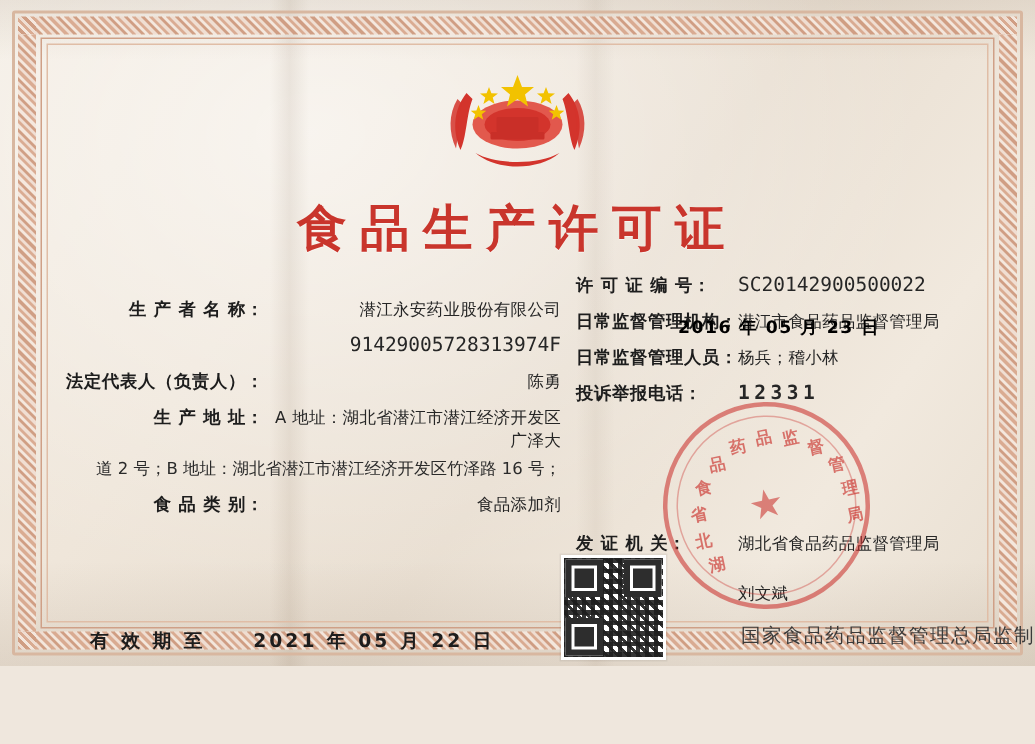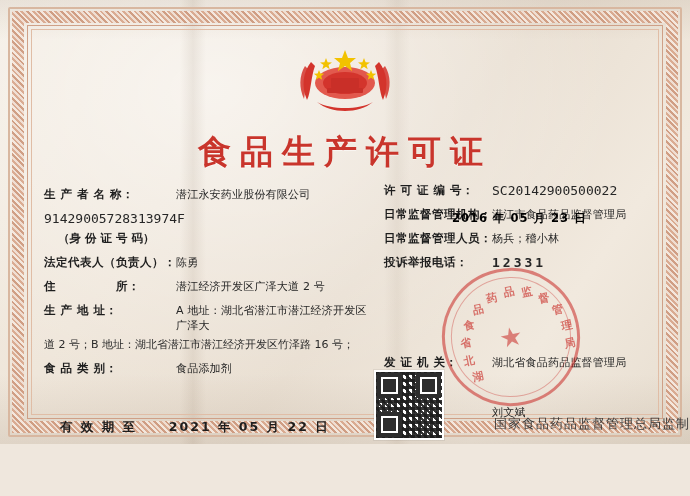--- a/index.html
+++ b/index.html
@@ -106,22 +106,23 @@
     top: 183px;
     width: 602px;
     height: 270px;
     font-size: 11px;
     color: #2a2a2a;
   }
 
   .col-left {
     position: absolute;
     left: 0;
-    top: 4px;
+    top: 16px;
     width: 330px;
+    text-align: right;
   }
   .col-right {
     position: absolute;
     left: 340px;
     top: 0;
     width: 262px;
   }
 
   .row {
     display: flex;
@@ -336,31 +337,26 @@
 
       <div class="row">
         <div class="label w-left">生 产 者 名 称：</div>
         <div class="value">潜江永安药业股份有限公司</div>
       </div>
 
       <div class="row">
         <div class="value mono">91429005728313974F</div>
       </div>
 
-      <div class="sub-note">（身 份 证 号 码）</div>
 
       <div class="row">
         <div class="label w-left">法定代表人（负责人）：</div>
         <div class="value">陈勇</div>
       </div>
 
-      <div class="row">
-        <div class="label w-left">住　　　　　所：</div>
-        <div class="value">潜江经济开发区广泽大道 2 号</div>
-      </div>
 
       <div class="row">
         <div class="label w-left">生 产 地 址：</div>
         <div class="value">A 地址：湖北省潜江市潜江经济开发区广泽大</div>
       </div>
 
       <div class="wrap-line">道 2 号；B 地址：湖北省潜江市潜江经济开发区竹泽路 16 号；</div>
 
       <div class="row">
         <div class="label w-left">食 品 类 别：</div>
@@ -390,21 +386,21 @@
         <div class="label w-right">投诉举报电话：</div>
         <div class="value hotline">12331</div>
       </div>
     </div>
 
     <div class="issuer-row">
       <div class="label w-right">发 证 机 关：</div>
       <div class="value">湖北省食品药品监督管理局</div>
     </div>
 
-    <div class="issuer-row" style="top: 222px;">
+    <div class="issuer-row" style="top: 205px;">
       <div class="label w-right">签 发 人：</div>
       <div class="value">刘文斌</div>
     </div>
 
   </div>
 
   <div class="seal">
     <div class="seal-star">★</div>
     <div class="seal-text">
       <span style="transform: rotate(-118deg) translate(0, -52px) rotate(118deg);">湖</span>

